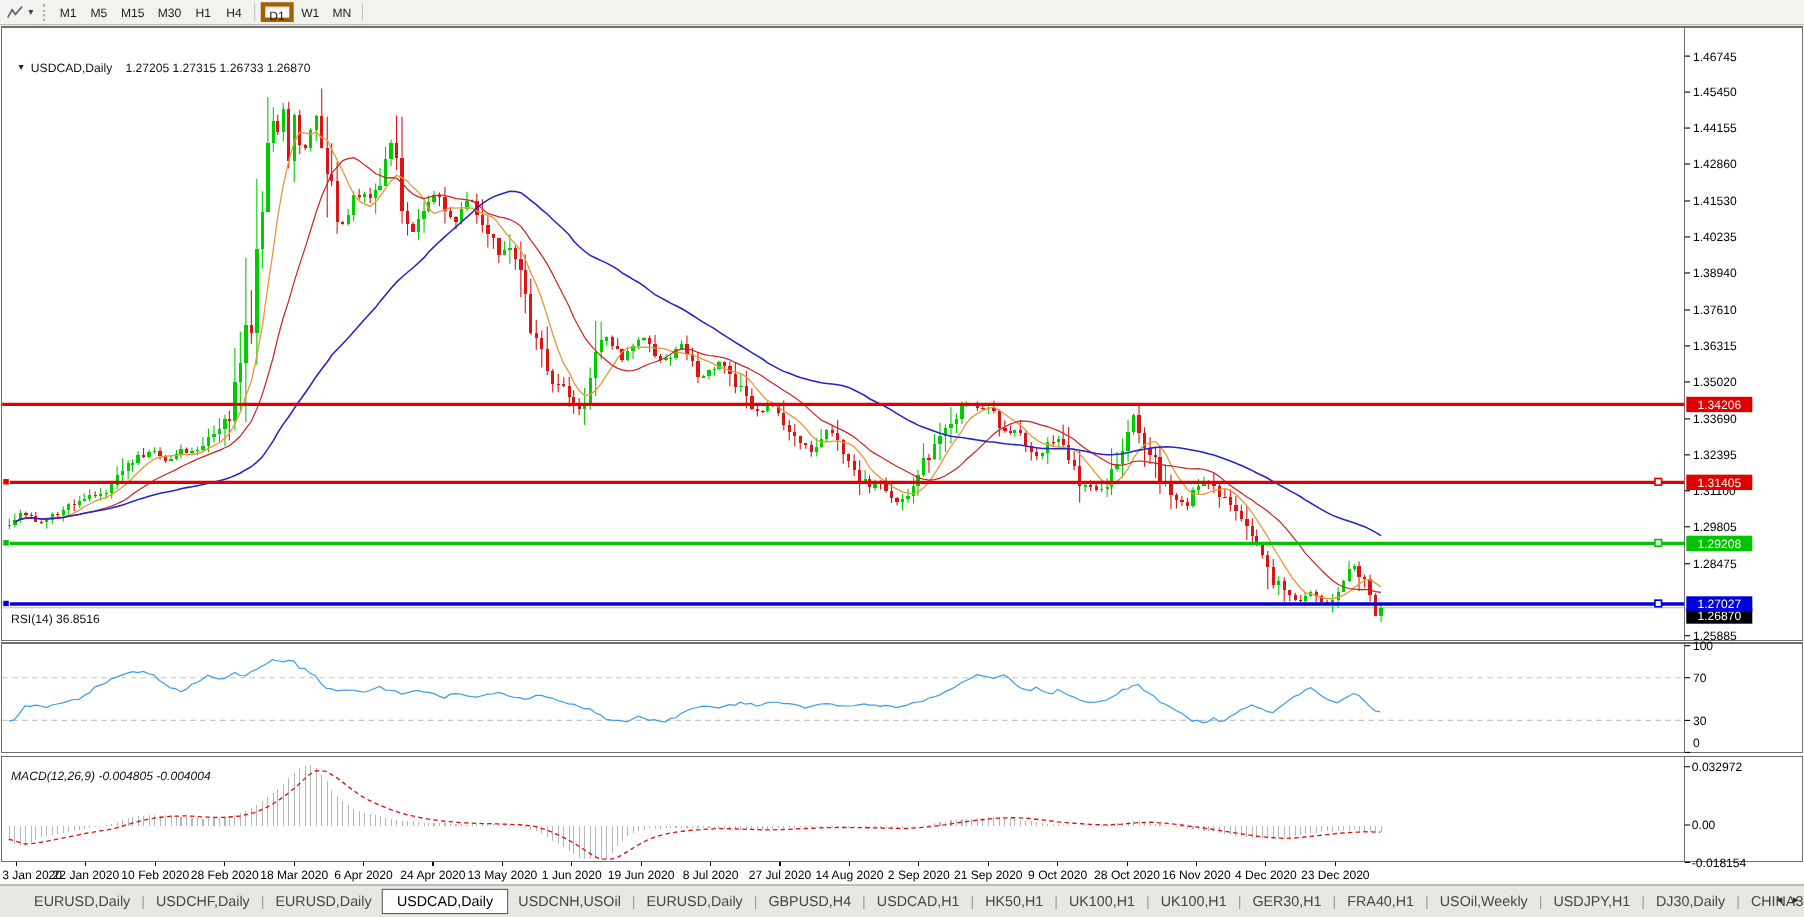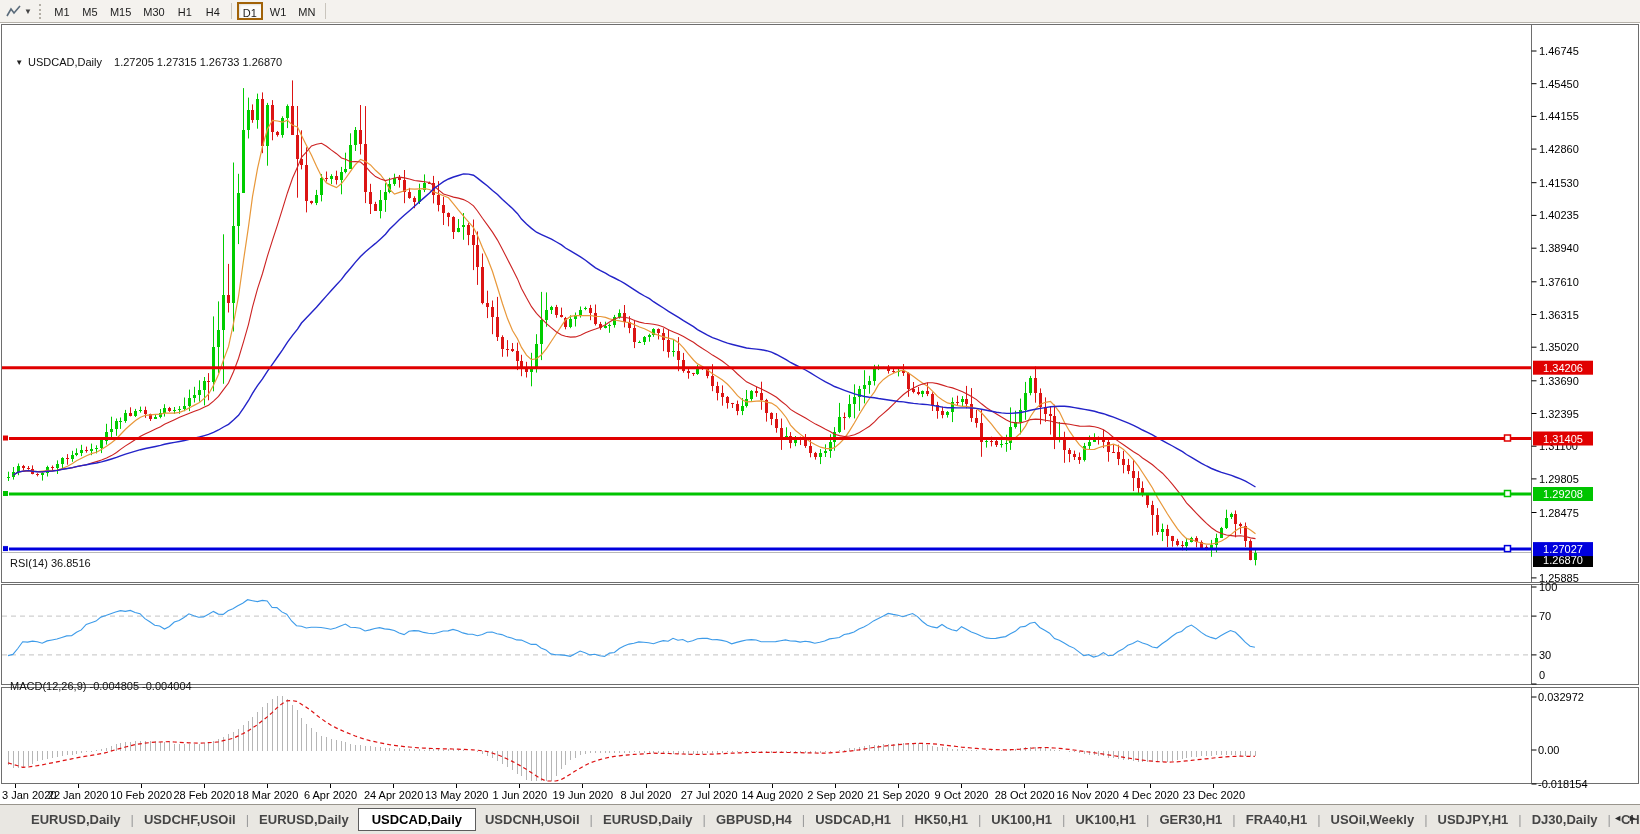--- a/index.html
+++ b/index.html
@@ -3,34 +3,34 @@
 <meta charset="utf-8">
 <style>
   html,body{margin:0;padding:0;}
   body{width:1640px;height:834px;background:#fff;font-family:"Liberation Sans",sans-serif;position:relative;overflow:hidden;}
   
   #toolbar{position:absolute;left:0;top:0;width:1640px;height:23px;background:#f4f2ee;border-bottom:1px solid #b6b2aa;display:flex;align-items:center;box-sizing:border-box;z-index:5;}
   .tool-icon{width:18px;height:16px;margin-left:5px;display:inline-block;}
   .caret{font-size:8px;color:#444;margin:0 4px 0 1px;}
   .grip{width:0;height:15px;border-left:2px dotted #b3afa6;margin:0 7px 0 3px;}
   .tf-btn{min-width:26px;padding:0 4px;height:18px;line-height:18px;text-align:center;font-size:11px;color:#1c1c1c;margin:0 1px;border:1px solid transparent;box-sizing:border-box;cursor:default;}
-  .tf-btn.active{background:#fcfcfb;border:2px solid #a16207;box-shadow:inset 1px 1px 2px rgba(0,0,0,0.12);}
+  .tf-btn.active{background:#fcfcfb;border:4px solid #a16207;box-shadow:inset 1px 1px 2px rgba(0,0,0,0.12);}
   .tool-sep{width:1px;height:16px;background:#c9c5bd;margin:0 4px;}
   
   .overlay-label{position:absolute;font-size:11px;color:#111;white-space:pre;z-index:4;}
   #chart-title{left:9px;top:44px;}
   #chart-title .tri{font-size:8px;color:#222;margin-right:5px;vertical-align:1px;}
   #chart-title .sym{margin-right:12px;}
   #rsi-label{left:10px;top:557px;}
-  #macd-label{left:10px;top:680px;}
+  #macd-label{left:10px;top:700px;font-style:italic;}
   
   #chart-svg{position:absolute;left:0;top:0;z-index:1;font-family:"Liberation Sans",sans-serif;}
   
   #tab-bar{position:absolute;left:0;top:804px;width:1640px;height:30px;background:#e9e7e2;border-top:1px solid #99958d;display:flex;align-items:center;box-sizing:border-box;padding-left:22px;font-size:13px;color:#454545;z-index:5;}
-  .tab{padding:3px 9px;white-space:nowrap;cursor:default;font-weight:bold;}
+  .tab{padding:3px 9px;white-space:nowrap;cursor:default;}
   .tab.active{background:#ffffff;border:1px solid #5c5c5c;color:#000;padding:3px 13px;}
   .tab-sep{color:#9b9b9b;padding:0 1px;}
   #tab-arrows{position:absolute;right:3px;top:8px;display:flex;gap:6px;}
   #tab-arrows span{font-size:9px;color:#2e2e2e;cursor:default;}
 </style>
 </head>
 <body>
 
 <div id="toolbar">
   <span class="tool-icon">
@@ -975,21 +975,21 @@
 <div id="chart-title" class="overlay-label">
   <span class="tri">▼</span><span class="sym">USDCAD,Daily</span><span>1.27205 1.27315 1.26733 1.26870</span>
 </div>
 <div id="rsi-label" class="overlay-label">RSI(14) 36.8516</div>
 <div id="macd-label" class="overlay-label">MACD(12,26,9) -0.004805 -0.004004</div>
 
 <div id="tab-bar">
   <span id="tabs-holder" style="display:flex;align-items:center;">
       <span class="tab">EURUSD,Daily</span>
       <span class="tab-sep">|</span>
-      <span class="tab">USDCHF,USOil</span>
+      <span class="tab">USDCHF,Daily</span>
       <span class="tab-sep">|</span>
       <span class="tab">EURUSD,Daily</span>
       <span class="tab active">USDCAD,Daily</span>
       <span class="tab">USDCNH,USOil</span>
       <span class="tab-sep">|</span>
       <span class="tab">EURUSD,Daily</span>
       <span class="tab-sep">|</span>
       <span class="tab">GBPUSD,H4</span>
       <span class="tab-sep">|</span>
       <span class="tab">USDCAD,H1</span>

